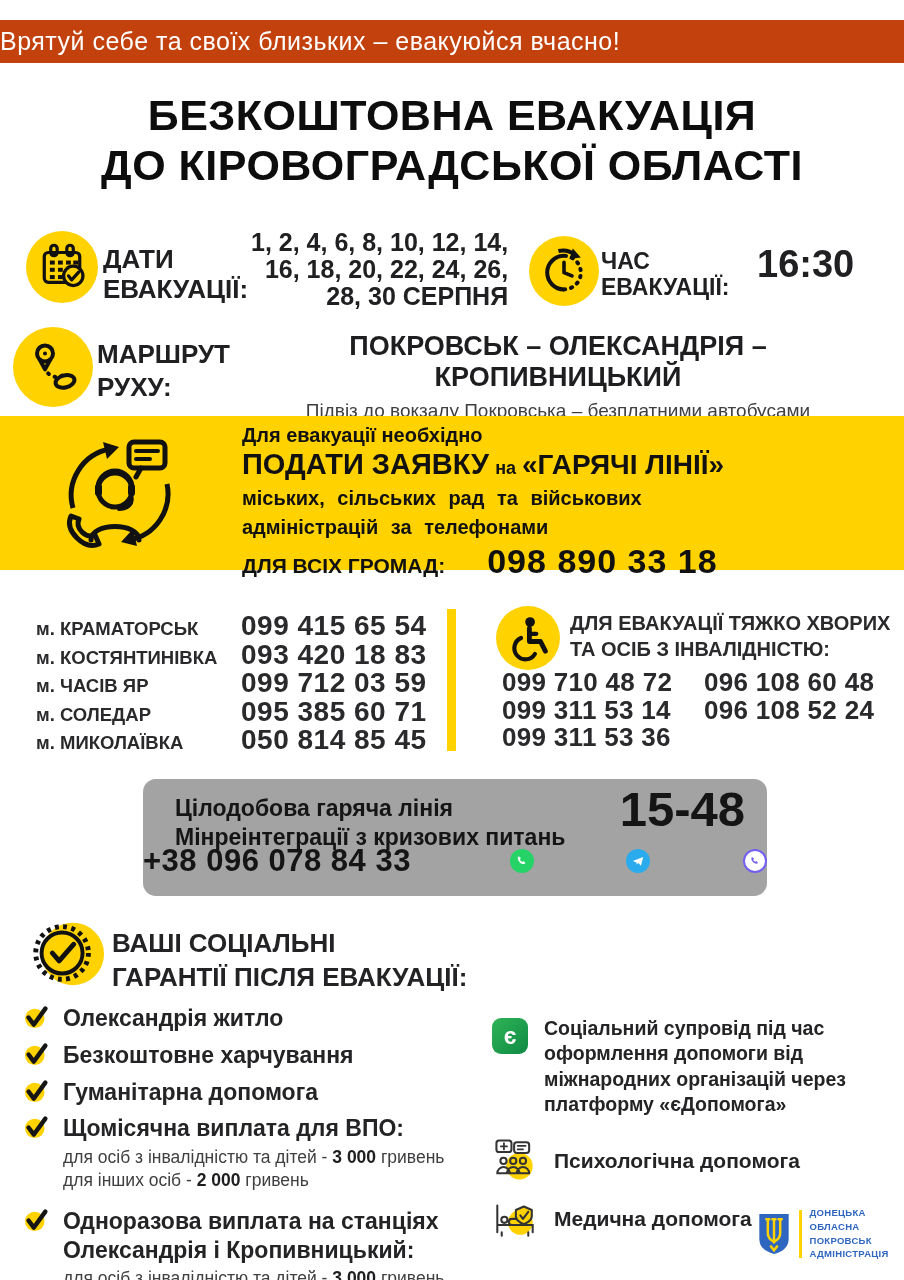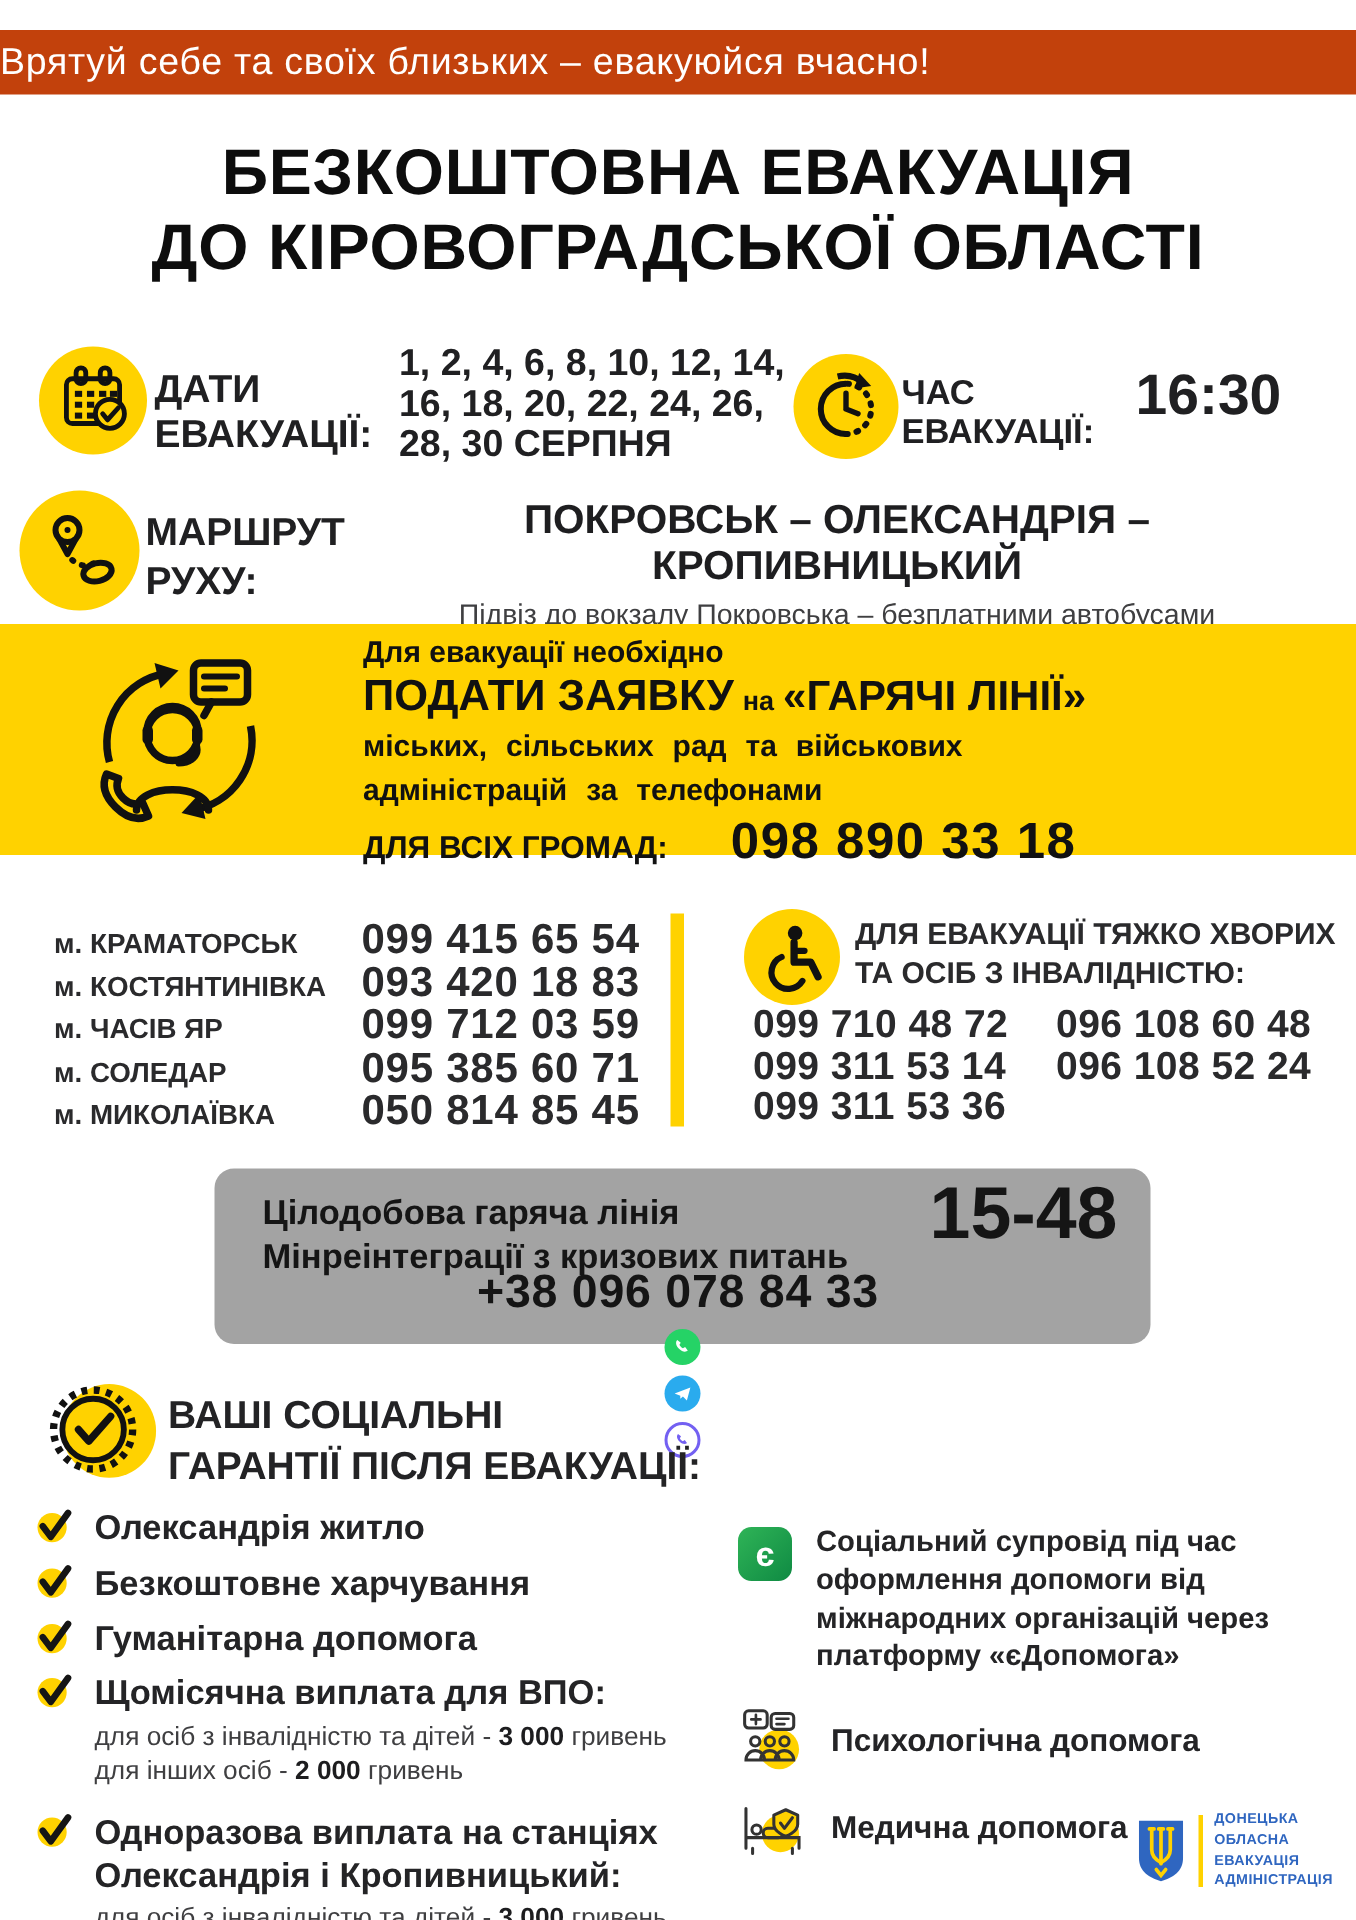--- a/index.html
+++ b/index.html
@@ -42,21 +42,21 @@
   .city-phone{font-size:28px;font-weight:800;color:#2A2A2C;letter-spacing:.5px;}
   .vdivider{top:609px;left:447px;width:9px;height:142px;background:#FFD200;}
   
   .dis-head{left:570px;top:611px;font-size:20px;font-weight:800;line-height:1.28;color:#2A2A2C;}
   .dis-grid{left:502px;top:669px;display:grid;grid-template-columns:196px auto;column-gap:6px;
     font-size:26px;font-weight:800;color:#2A2A2C;line-height:27.5px;letter-spacing:.3px;}
   
   .hotbox{top:779px;left:143px;width:624px;height:117px;background:#a3a3a3;border-radius:13px;}
   .hot-lines{position:absolute;left:32px;top:15px;font-size:23px;font-weight:800;line-height:1.25;color:#151515;}
   .hot-short{position:absolute;right:22px;top:2px;font-size:49px;font-weight:800;color:#151515;}
-  .hot-phone-row{position:absolute;left:0;top:64px;width:100%;display:flex;align-items:center;justify-content:space-between;gap:7px;flex-direction:column;}
+  .hot-phone-row{position:absolute;left:0;top:64px;width:100%;display:flex;align-items:center;justify-content:space-between;gap:7px;}
   .hot-phone{font-size:31px;font-weight:800;color:#151515;letter-spacing:.5px;margin-right:6px;}
   .msg-icon{width:24px;height:24px;border-radius:50%;display:flex;align-items:center;justify-content:center;}
   
   .guar-head{left:112px;top:927px;font-size:26px;font-weight:800;line-height:1.3;color:#232325;}
   .checklist{top:1004px;left:25px;width:445px;}
   .cl-item{display:flex;gap:15px;margin-bottom:8px;}
   .cl-bullet{flex:0 0 23px;width:23px;height:23px;margin-top:2px;position:relative;}
   .cl-label{font-size:23px;font-weight:700;color:#242426;line-height:1.25;}
   .cl-sub{font-size:17.5px;font-weight:500;color:#3F3F41;line-height:1.34;margin-top:3px;}
   .cl-sub b{color:#1d1d1f;font-weight:800;}
@@ -103,21 +103,21 @@
           <rect x="31" y="46" width="6" height="5"></rect>
       </g>
       <circle cx="50" cy="47" r="12" fill="#FFD200"></circle>
       <path d="M44 47 l4 5 l9 -10" stroke-linecap="round" stroke-linejoin="round"></path>
     </svg>
   </div>
   <div class="abs blk-label" style="left:103px;top:245px;font-size:26px;">
     <div>ДАТИ</div>
     <div>ЕВАКУАЦІЇ:</div>
   </div>
-  <div class="abs dates-value" style="left:266px;top:229px;">
+  <div class="abs dates-value" style="left:251px;top:229px;text-align:right;">
     <div>1, 2, 4, 6, 8, 10, 12, 14,</div>
     <div>16, 18, 20, 22, 24, 26,</div>
     <div>28, 30 СЕРПНЯ</div>
   </div>
 
   <div class="abs ycirc" style="left:529px;top:236px;width:70px;height:70px;">
     <svg width="56" height="56" viewBox="0 0 70 70" fill="none" stroke="#111">
       <path d="M35 16 A21 21 0 0 0 35 58" stroke-width="5"></path>
       <path d="M35 58 A21 21 0 0 0 35 16" stroke-width="5" stroke-dasharray="1.5 7.5" stroke-linecap="round"></path>
       <path d="M35 37 L35 24 M35 37 L45 41" stroke-width="4.5" stroke-linecap="round"></path>
@@ -365,18 +365,18 @@
         <path d="M14 9 V27 C14 33 18 36 22 38"></path>
         <path d="M30 9 V27 C30 33 26 36 22 38"></path>
         <path d="M18 44 L22 49 L26 44"></path>
       </g>
       <path d="M12 9 h4 M20 9 h4 M28 9 h4" stroke="#FFD200" stroke-width="3.2" stroke-linecap="round"></path>
     </svg>
     <div class="logo-sep"></div>
     <div class="logo-text">
       <div>ДОНЕЦЬКА</div>
       <div>ОБЛАСНА</div>
-      <div>ЕВАКУАЦІЯ</div>
+      <div>ПОКРОВСЬК</div>
       <div>АДМІНІСТРАЦІЯ</div>
     </div>
   </div>
 
 </div>
 
 </body></html>

